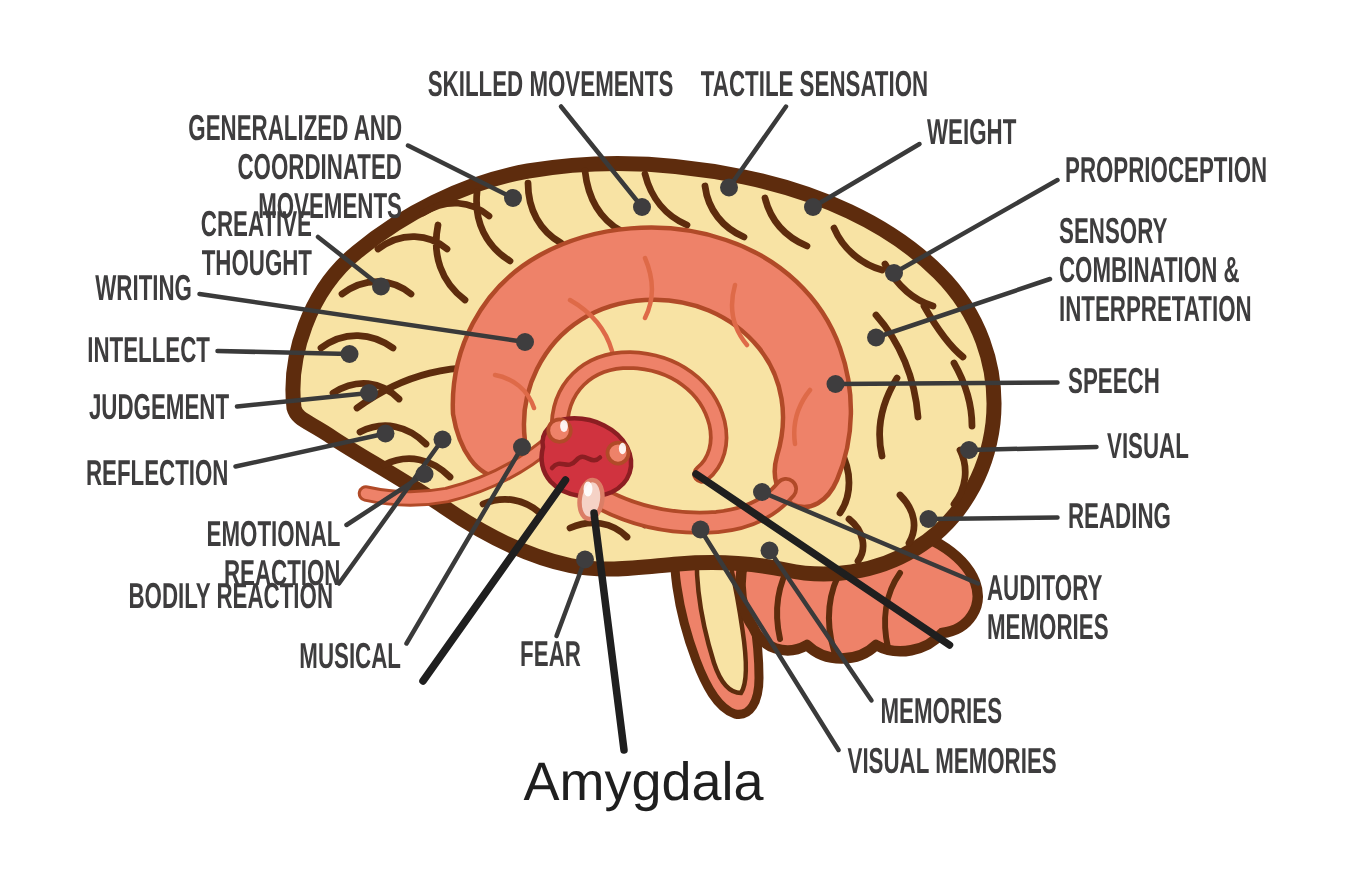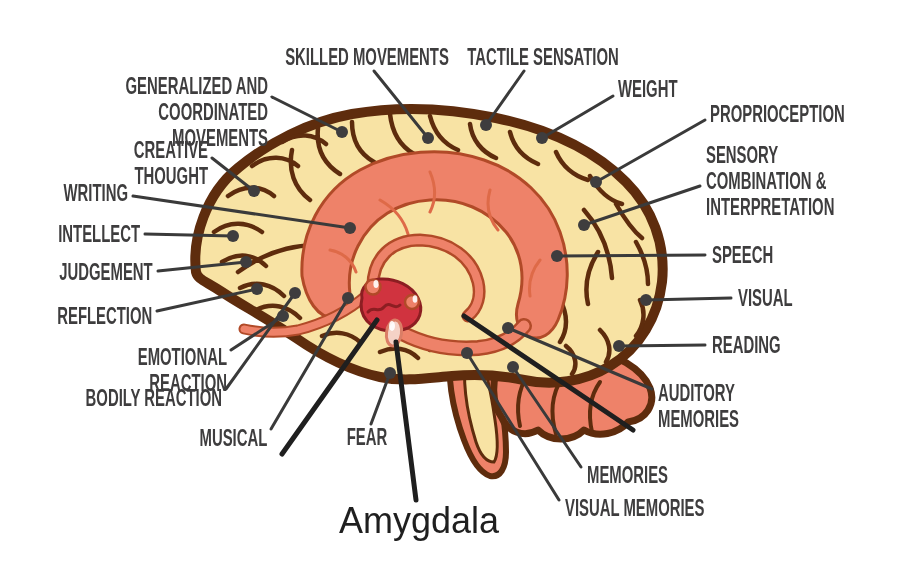--- a/index.html
+++ b/index.html
@@ -201,15 +201,15 @@
   <div class="lbl rgt" style="left:710px;top:101px">PROPRIOCEPTION</div>
   <div class="lbl rgt" style="left:706px;top:142px">SENSORY
 COMBINATION &amp;
 INTERPRETATION</div>
   <div class="lbl rgt" style="left:712px;top:242px">SPEECH</div>
   <div class="lbl rgt" style="left:738px;top:285px">VISUAL</div>
   <div class="lbl rgt" style="left:712px;top:332px">READING</div>
   <div class="lbl rgt" style="left:658px;top:380px">AUDITORY MEMORIES</div>
   <div class="lbl rgt" style="left:587px;top:462px">MEMORIES</div>
   <div class="lbl rgt" style="left:565px;top:495px">VISUAL MEMORIES</div>
-  <div class="big" style="left:339px;top:500px">Amygdala</div>
+  <div class="big" style="left:349px;top:500px">Amygdala</div>
 
 </div>
 
 </body></html>

